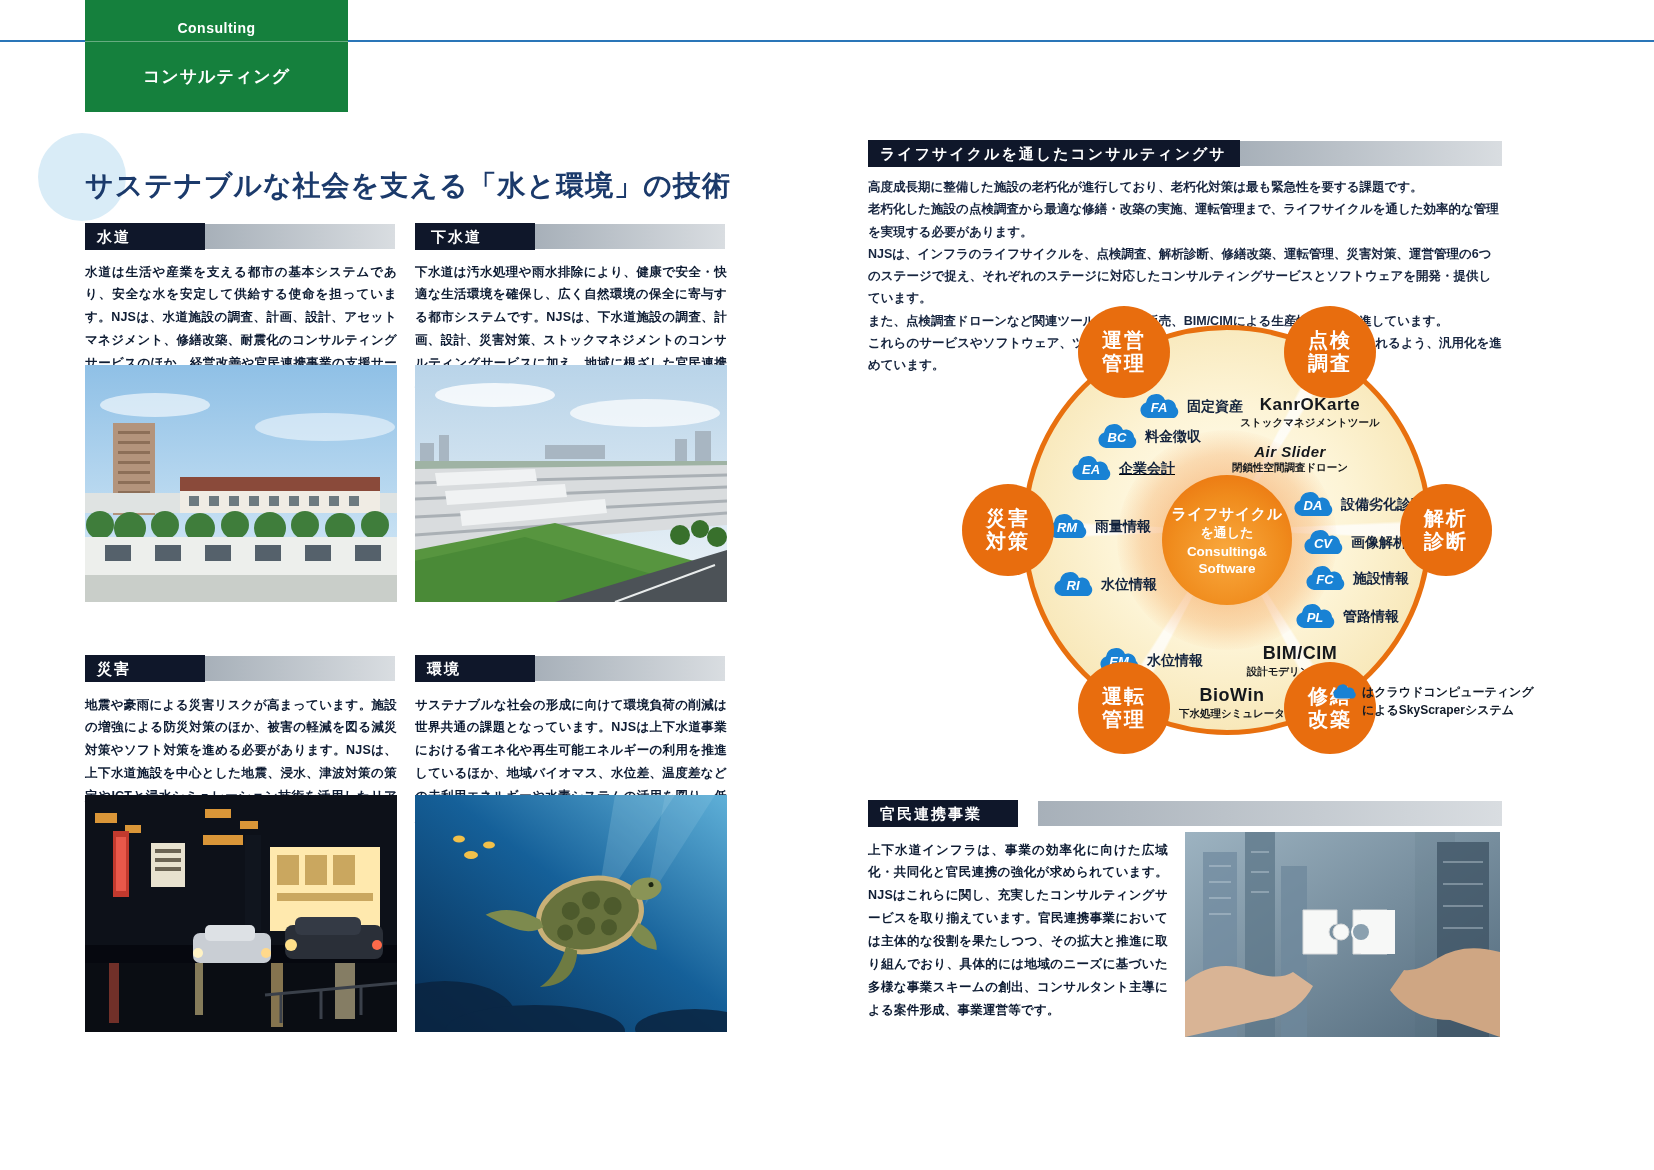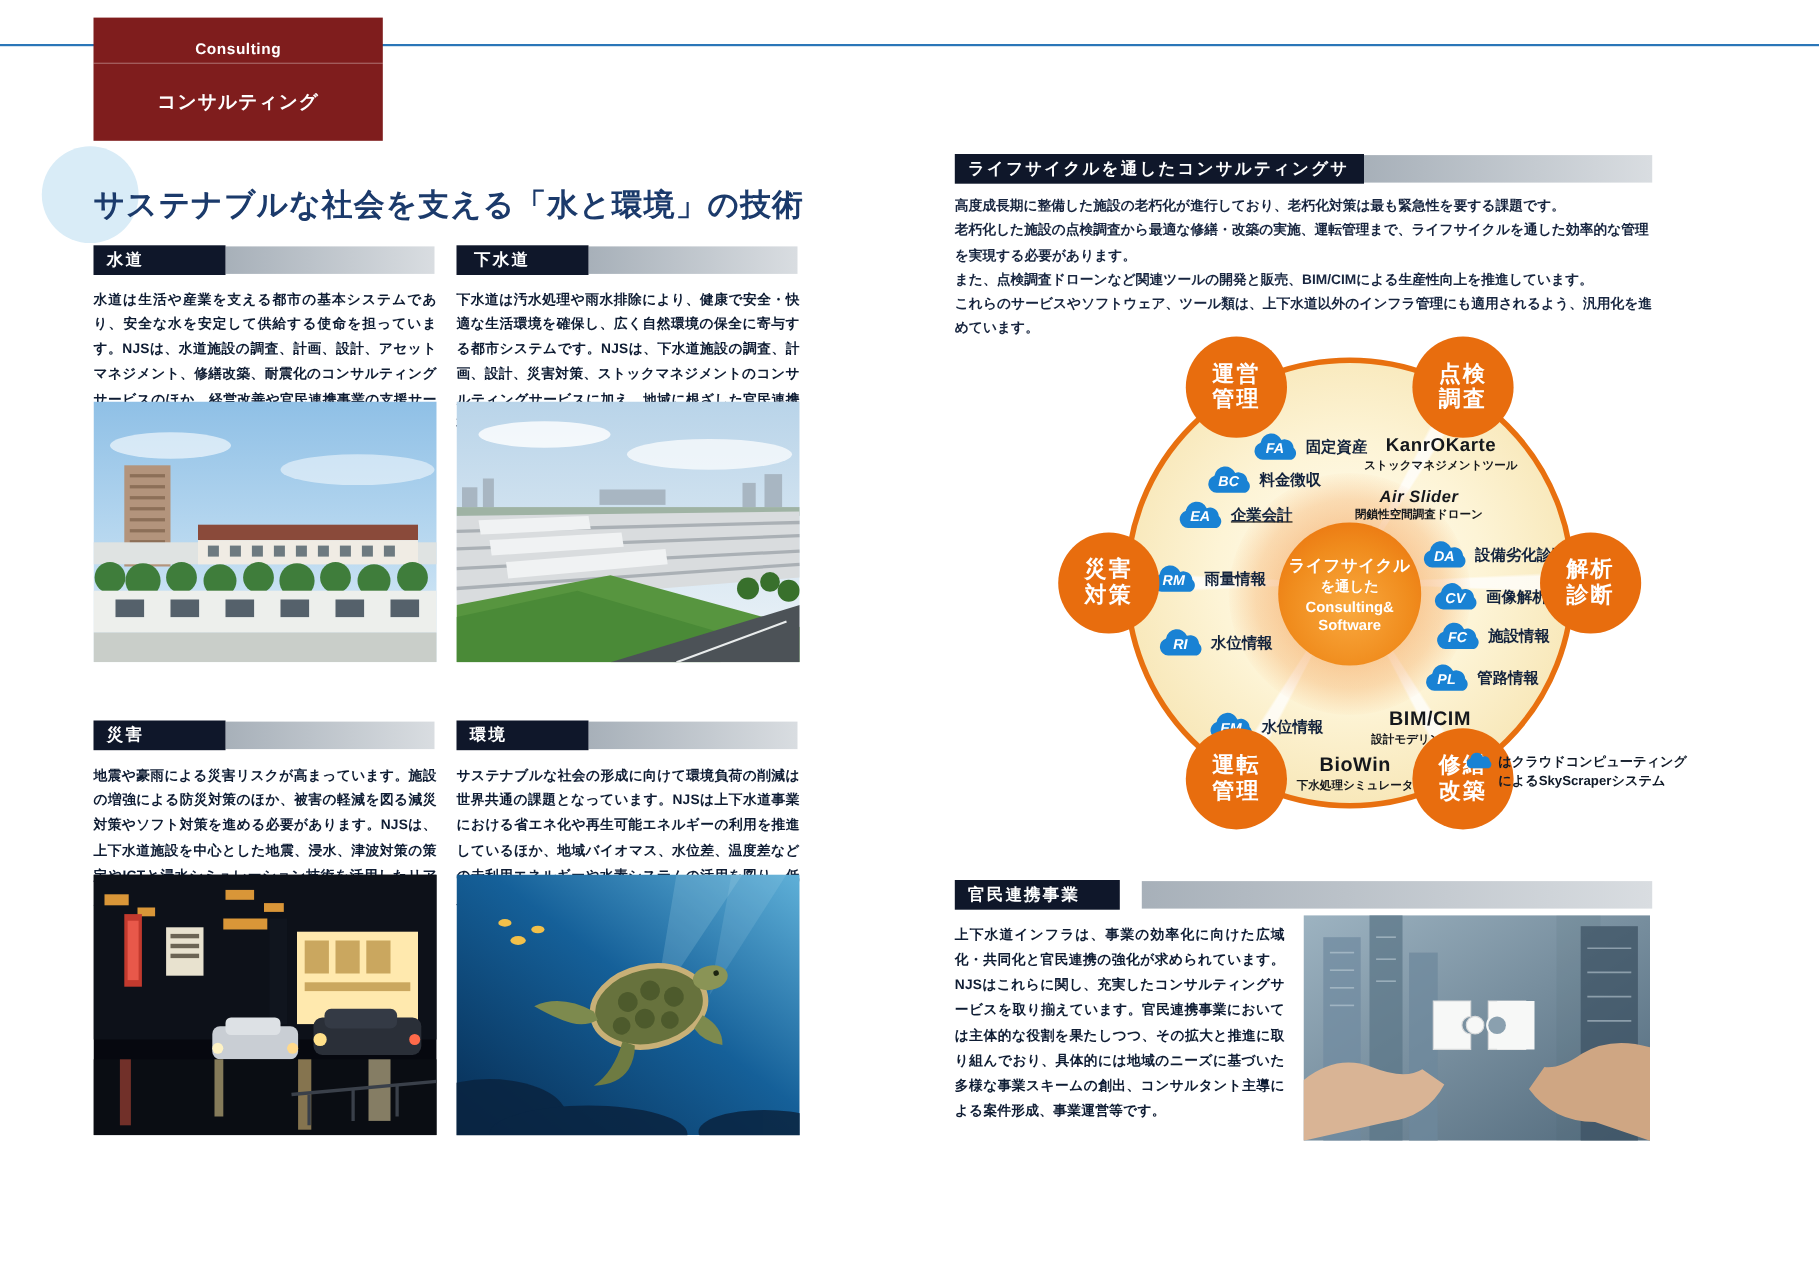--- a/index.html
+++ b/index.html
@@ -3,21 +3,21 @@
 <meta charset="utf-8">
 <style>
   html,body{margin:0;padding:0;}
   body{
     width:1654px;height:1170px;position:relative;background:#ffffff;
     font-family:"Liberation Sans","DejaVu Sans",sans-serif;overflow:hidden;
     -webkit-font-smoothing:antialiased;
   }
   .topline{position:absolute;left:0;top:40px;width:1654px;height:2px;background:#2a76b8;}
   .header-box{
-    position:absolute;left:85px;top:0;width:263px;height:112px;background:#7f1d1d;z-index:5;margin-top:16px;
+    position:absolute;left:85px;top:0;width:263px;height:112px;background:#15803d;z-index:5;
   }
   .header-box .inline{position:absolute;left:0;top:41px;width:100%;height:1px;background:rgba(255,255,255,.35);}
   .header-en{position:absolute;left:0;top:20px;width:100%;text-align:center;color:#fff;font-size:14px;font-weight:bold;letter-spacing:.5px;}
   .header-jp{position:absolute;left:0;top:65px;width:100%;text-align:center;color:#fff;font-size:17px;font-weight:bold;letter-spacing:1px;}
   .deco-circle{position:absolute;left:38px;top:133px;width:88px;height:88px;border-radius:50%;background:#d9ecf7;z-index:1;}
   .page-title{
     position:absolute;left:85px;top:148px;width:700px;z-index:2;
     font-family:"Liberation Serif","DejaVu Serif",serif;
     font-size:28px;font-weight:bold;color:#1b3a6b;letter-spacing:1px;
   }
@@ -296,20 +296,21 @@
 </svg>
 
 <div class="sec-bar" style="left:868px;top:140px;width:634px;">
   <span class="gray" style="left:372px;width:262px;"></span>
   <span class="blue" style="width:372px;">ライフサイクルを通したコンサルティングサービス</span>
 </div>
 
 <div class="r-par">
   <div>高度成長期に整備した施設の老朽化が進行しており、老朽化対策は最も緊急性を要する課題です。</div>
   <div>老朽化した施設の点検調査から最適な修繕・改築の実施、運転管理まで、ライフサイクルを通した効率的な管理を実現する必要があります。</div>
+  <div>NJSは、インフラのライフサイクルを、点検調査、解析診断、修繕改築、運転管理、災害対策、運営管理の6つのステージで捉え、それぞれのステージに対応したコンサルティングサービスとソフトウェアを開発・提供しています。</div>
   <div>また、点検調査ドローンなど関連ツールの開発と販売、BIM/CIMによる生産性向上を推進しています。</div>
   <div>これらのサービスやソフトウェア、ツール類は、上下水道以外のインフラ管理にも適用されるよう、汎用化を進めています。</div>
 </div>
 
 <div class="diagram">
   <div class="ring"></div>
   <div class="center-glow"></div>
 
   <div class="center-circle">
     <span class="jp1">ライフサイクル</span>

